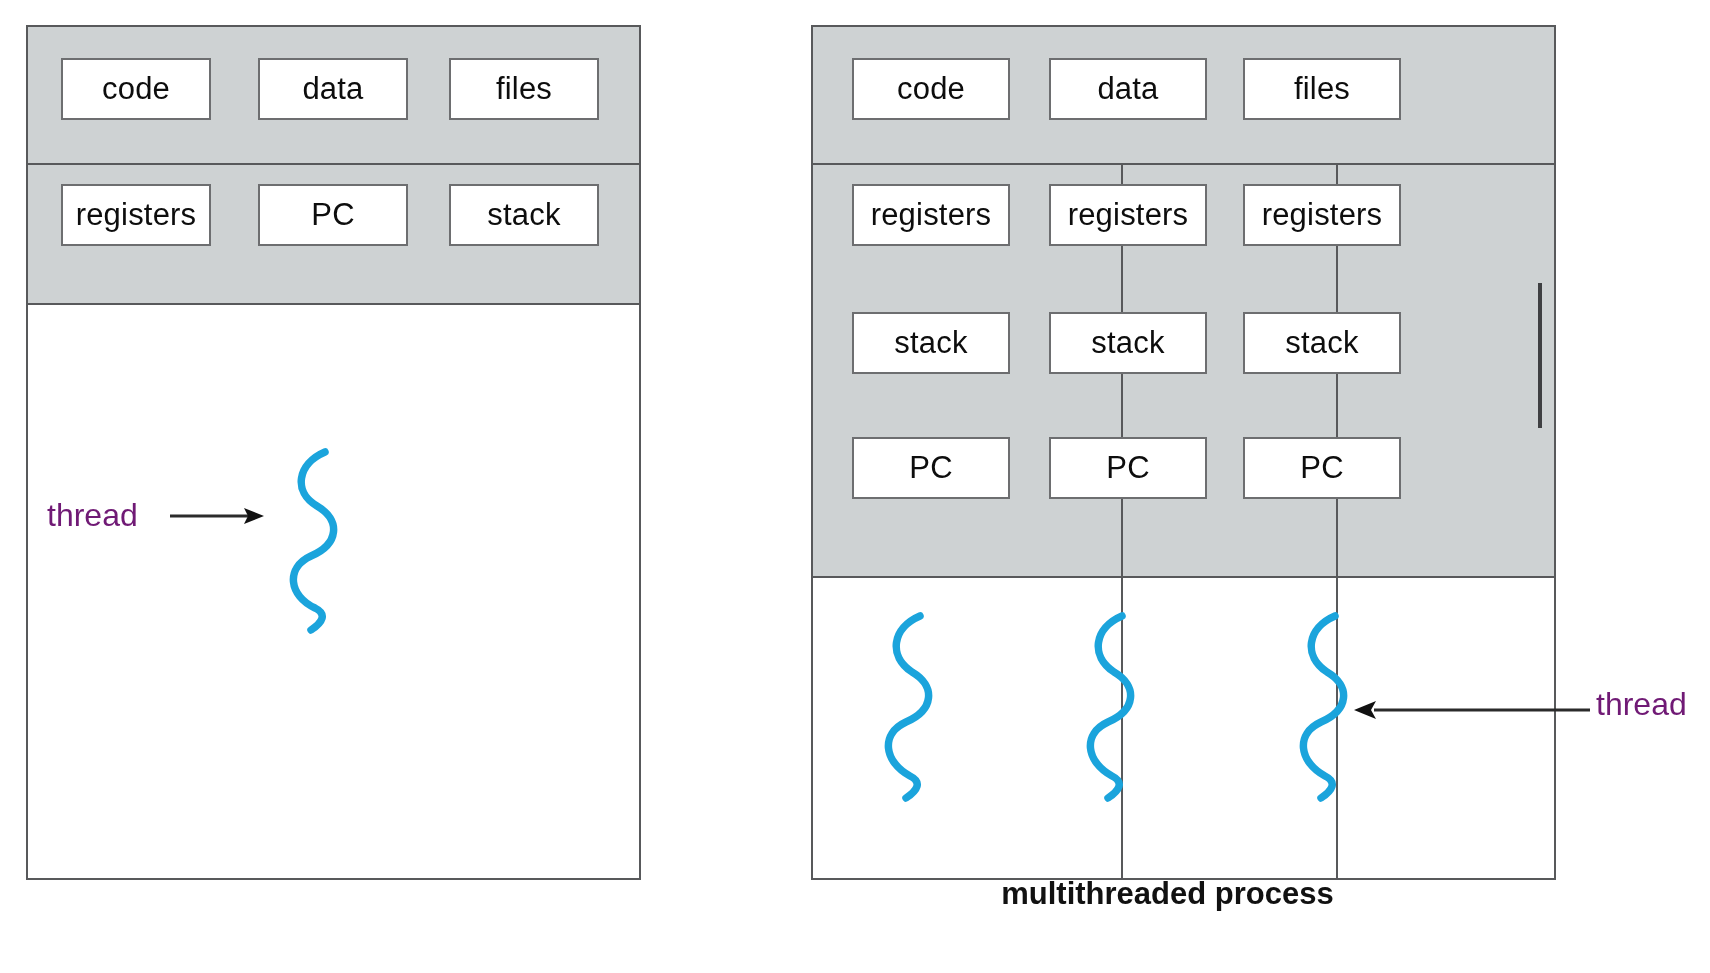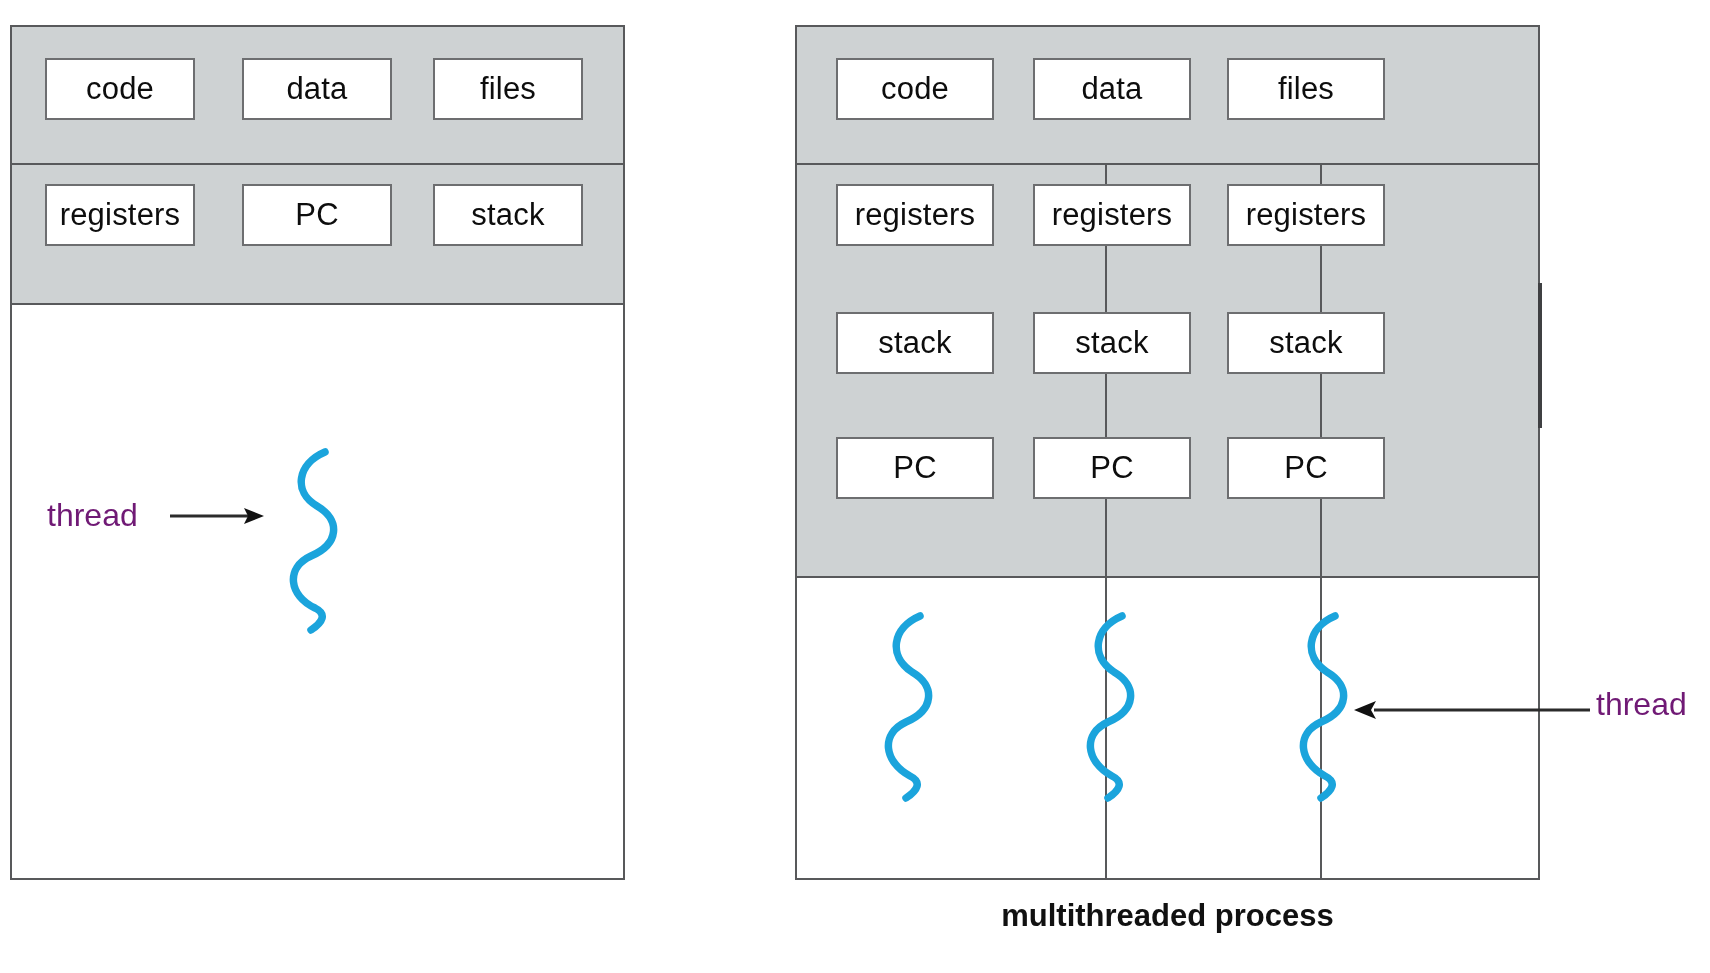--- a/index.html
+++ b/index.html
@@ -17,20 +17,21 @@
     background: #ffffff;
     overflow: hidden;
   }
 
   
   .panel {
     position: absolute;
     box-sizing: border-box;
     border: 2px solid #58595b;
     background: #ffffff;
+    margin-left: 16px;
   }
   .band {
     position: absolute;
     box-sizing: border-box;
     background: #ced2d3;
   }
   .band.divided {
     border-bottom: 2px solid #58595b;
   }
   .vdiv {
@@ -148,15 +149,15 @@
   <svg class="squiggle" style="left:1293px; top:612px;" width="62" height="190" viewBox="0 0 62 190">
     <path d="M42 4 C14 16, 10 44, 34 60 C58 74, 56 98, 28 110 C2 122, 6 150, 32 164 C44 170, 40 178, 28 186" fill="none" stroke="#1ba4dc" stroke-width="7.5" stroke-linecap="round" stroke-linejoin="round"></path>
   </svg>
 
   <svg class="arrow-svg" style="left:1352px; top:696px;" width="238" height="28" viewBox="0 0 238 28">
     <line x1="238" y1="14" x2="22" y2="14" stroke="#2b2b2b" stroke-width="3"></line>
     <path d="M2 14 L24 5 L19 14 L24 23 Z" fill="#111111"></path>
   </svg>
   <div class="thread-label" style="left:1596px; top:686px;">thread</div>
 
-  <div class="caption" style="left:795px; top:898px; width:745px;">multithreaded process</div>
+  <div class="caption" style="left:795px; top:876px; width:745px;">multithreaded process</div>
 
 </div>
 
 </body></html>

